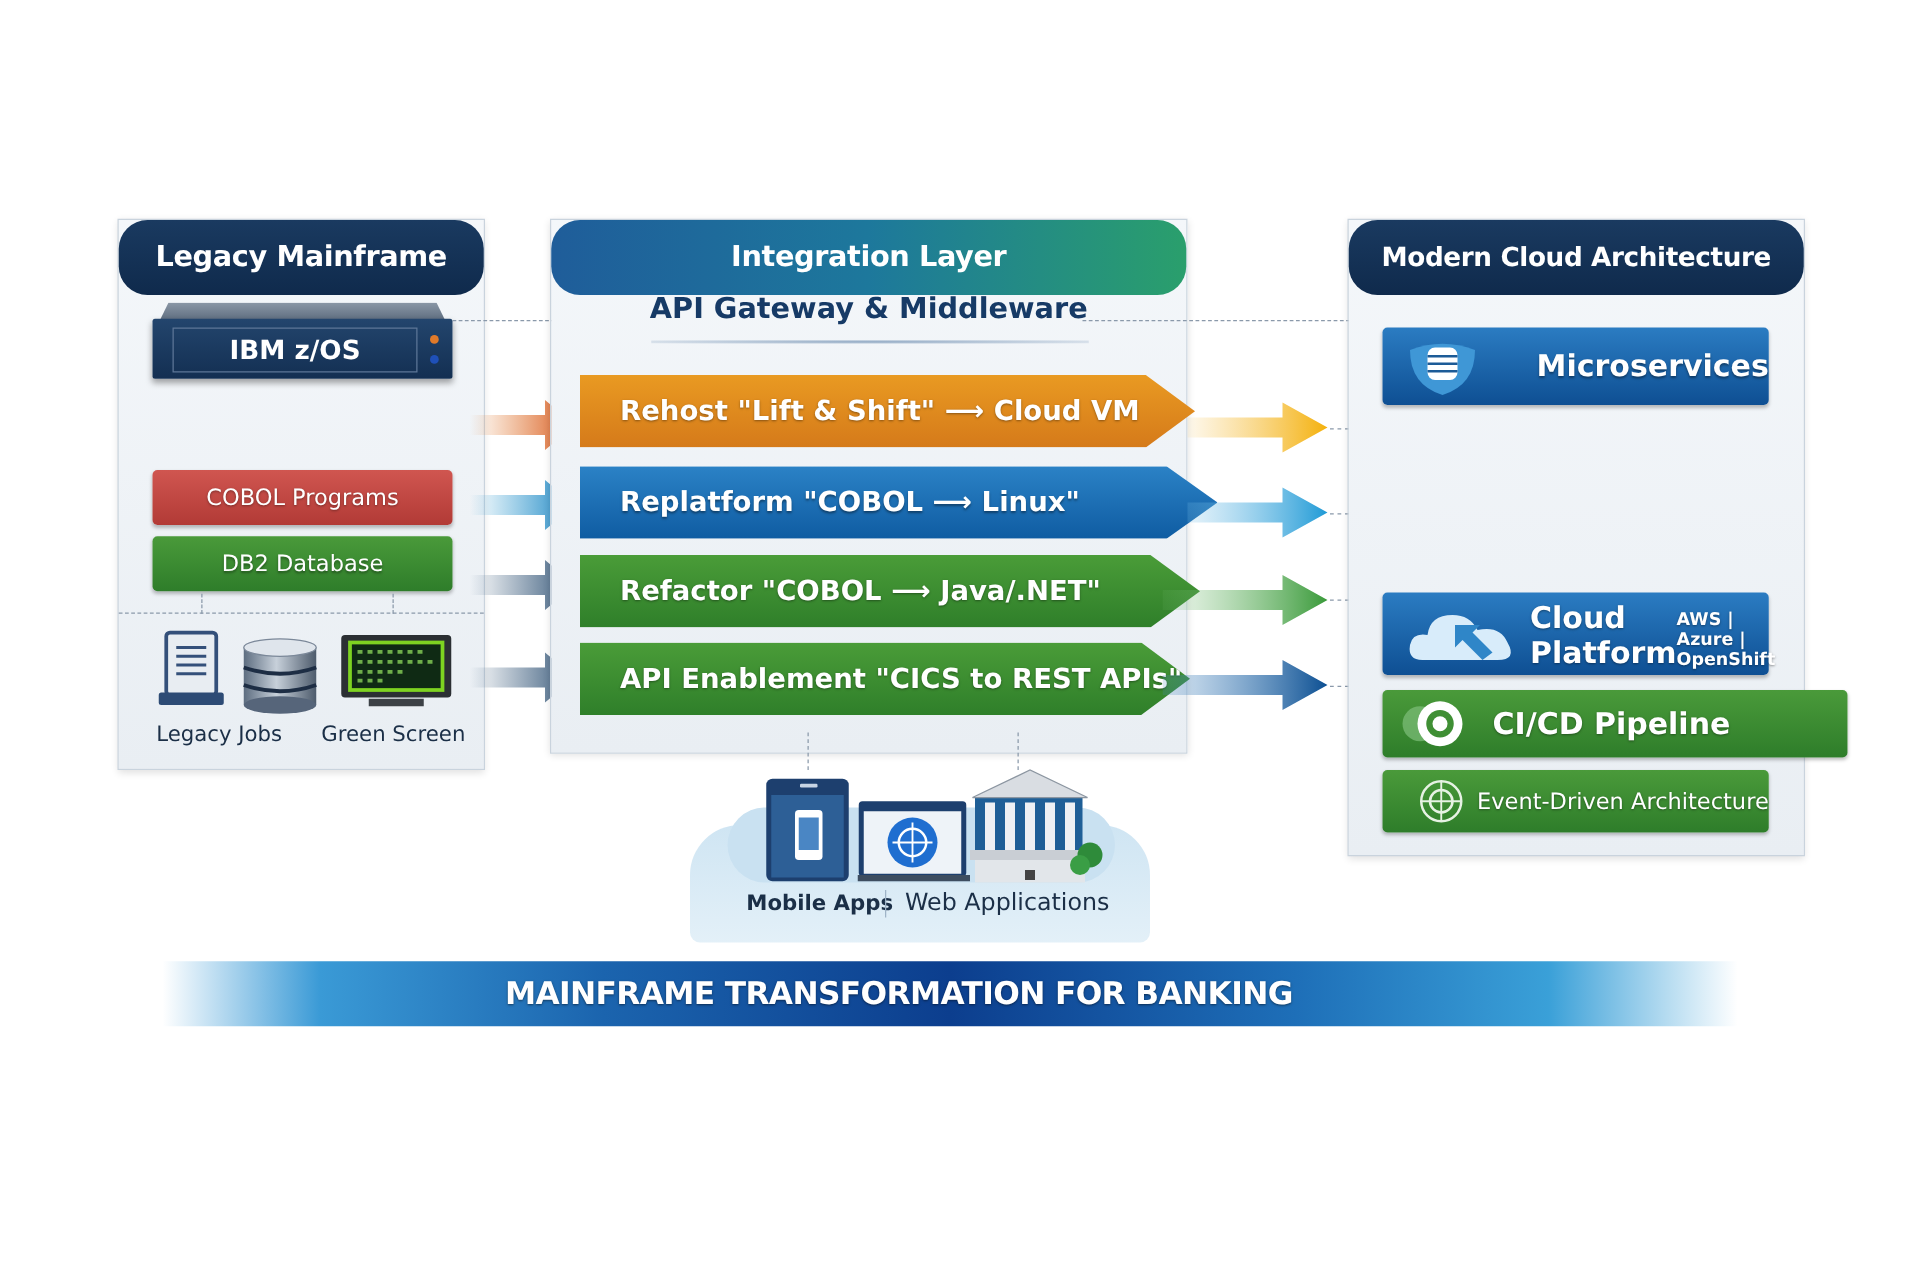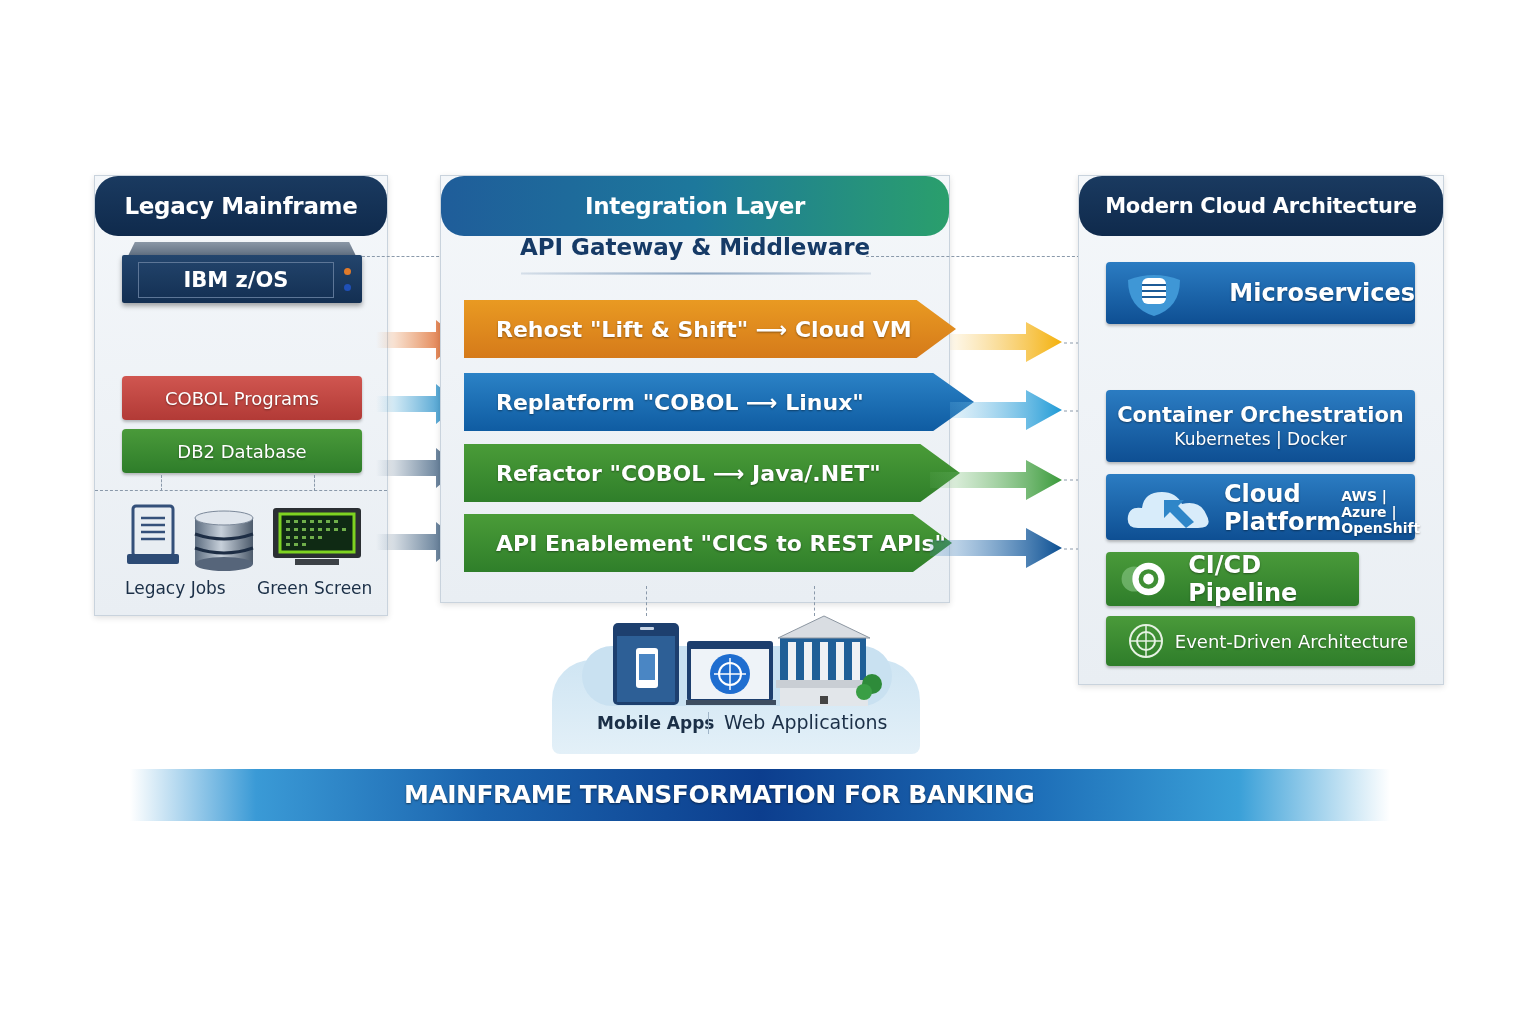--- a/index.html
+++ b/index.html
@@ -188,47 +188,43 @@
       <g stroke="#1c5b97" stroke-width="2">
           <line x1="18" y1="17" x2="42" y2="17"></line>
           <line x1="18" y1="23" x2="42" y2="23"></line>
           <line x1="18" y1="29" x2="42" y2="29"></line>
         </g>
     </svg>
     <span style="margin-left:16px;">Microservices</span>
     </div>
 
 
-  <div class="chip blue" style="left:27px; top:214px; width:309px; height:72px; flex-direction:column;">
-    <span style="font-size:21px; font-weight:bold;">Container Orchestration</span>
-    <span style="font-size:17px; margin-top:2px;">Kubernetes | Docker</span>
-    </div>
 
   <div class="chip blue" style="left:27px; top:298px; width:309px; height:66px;">
     <svg width="92" height="50" viewBox="0 0 92 50" style="position:absolute; left:18px; top:8px;">
       <path d="M14 46 Q2 46 4 34 Q6 24 18 26 Q20 10 38 10 Q52 10 58 22 Q76 18 82 32 Q90 46 74 46 Z" fill="#d8ecfa"></path>
       <path d="M40 18 L60 18 L54 24 L70 40 L62 46 L46 30 L40 36 Z" fill="#2f86c8"></path>
     </svg>
     <div style="position:absolute; left:118px; top:6px; display:flex; align-items:flex-end;">
       <span style="font-size:24px; font-weight:bold;">Cloud Platform</span>
       <span style="font-size:14px; font-weight:bold;">AWS | Azure | OpenShift</span>
     </div>
     </div>
 
-  <div class="chip green" style="left:27px; top:376px; width:253px; height:54px; font-size:24px; font-weight:bold; justify-content:flex-start;">
+  <div class="chip green" style="left:27px; top:376px; width:372px; height:54px; font-size:24px; font-weight:bold; justify-content:flex-start;">
     <svg width="56" height="44" viewBox="0 0 56 44" style="margin-left:12px;">
       <ellipse cx="18" cy="22" rx="14" ry="14" fill="#7fbf7a" opacity="0.7"></ellipse>
       <circle cx="34" cy="22" r="18" fill="#fff"></circle>
       <circle cx="34" cy="22" r="11" fill="#3f8f34"></circle>
       <circle cx="34" cy="22" r="6" fill="#fff"></circle>
     </svg>
     <span style="margin-left:20px;">CI/CD Pipeline</span>
     </div>
 
-  <div class="chip green" style="left:27px; top:440px; width:309px; height:50px; font-size:18px; justify-content:center;">
+  <div class="chip green" style="left:27px; top:440px; width:309px; height:50px; font-size:18px; justify-content:flex-end;">
     <svg width="38" height="38" viewBox="0 0 38 38" style="margin-left:14px;">
       <circle cx="19" cy="19" r="16" fill="none" stroke="#e6f2e3" stroke-width="2"></circle>
       <circle cx="19" cy="19" r="9" fill="none" stroke="#e6f2e3" stroke-width="2"></circle>
       <line x1="3" y1="19" x2="35" y2="19" stroke="#e6f2e3" stroke-width="1.5"></line>
       <line x1="19" y1="3" x2="19" y2="35" stroke="#e6f2e3" stroke-width="1.5"></line>
     </svg>
     <span style="margin-left:10px;">Event-Driven Architecture</span>
     </div>
 </div>
 

